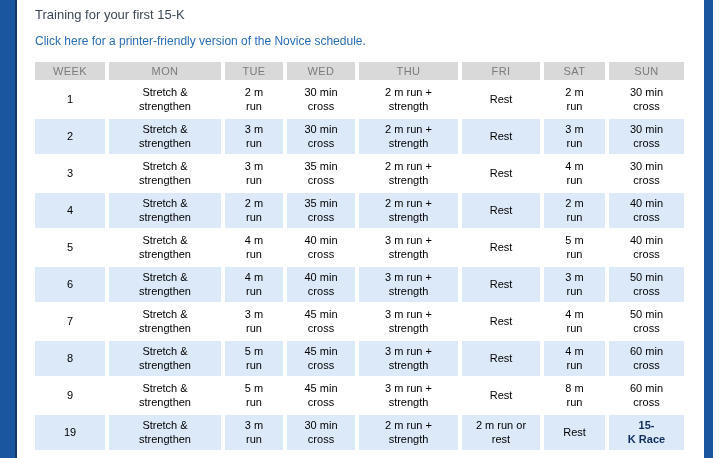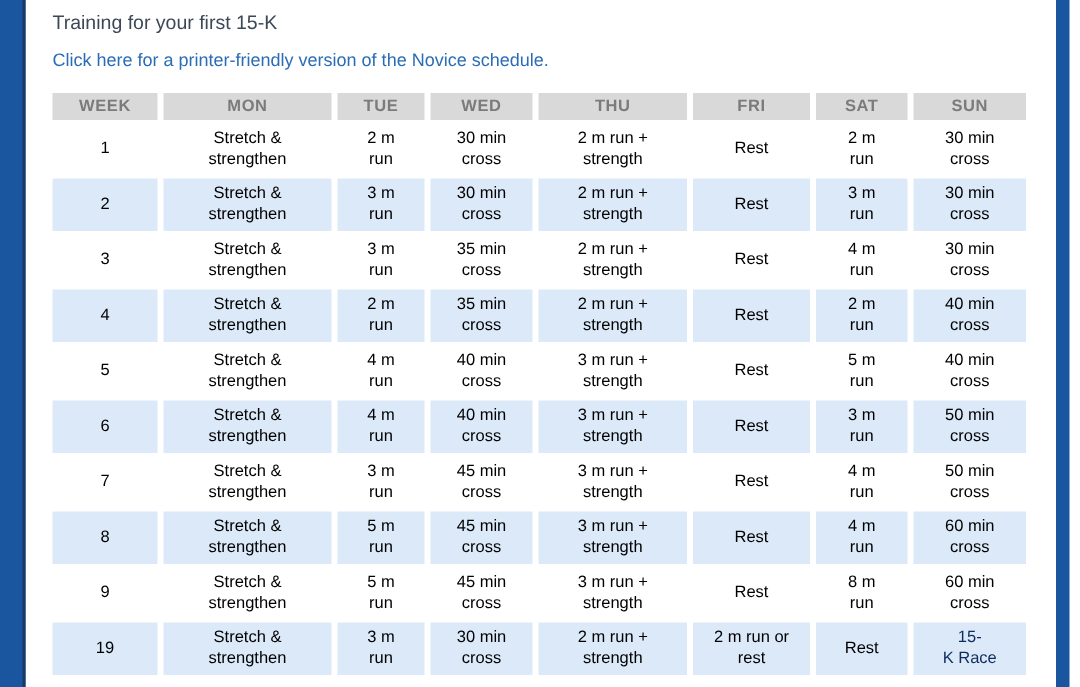--- a/index.html
+++ b/index.html
@@ -40,40 +40,40 @@
   }
   table.schedule {
     border-collapse: separate;
     border-spacing: 4px 2px;
     margin: 11px 0 0 -4px;
     table-layout: fixed;
   }
   th {
     background: var(--header-bg, #d9d9d9);
     color: var(--header-text, #7b7b7b);
-    font-weight: bold;
+    font-weight: normal;
     font-size: 11px;
     letter-spacing: 0.4px;
     height: 18px;
     padding: 1px;
   }
   td {
     font-size: 11px;
     color: #000;
     text-align: center;
     vertical-align: middle;
     height: 35px;
     line-height: 1.25;
     white-space: pre-line;
     padding: 0 2px;
     background: #ffffff;
   }
   tr.blue td { background: var(--row-blue, #dbe9f9); }
   td.race {
-    font-weight: normal;
+    font-weight: bold;
     color: var(--race, #0f2d5c);
     margin-top: 28px;
   }
 </style>
 </head>
 <body>
 
 <div class="stripe-left"></div>
 <div class="stripe-right"></div>
 

